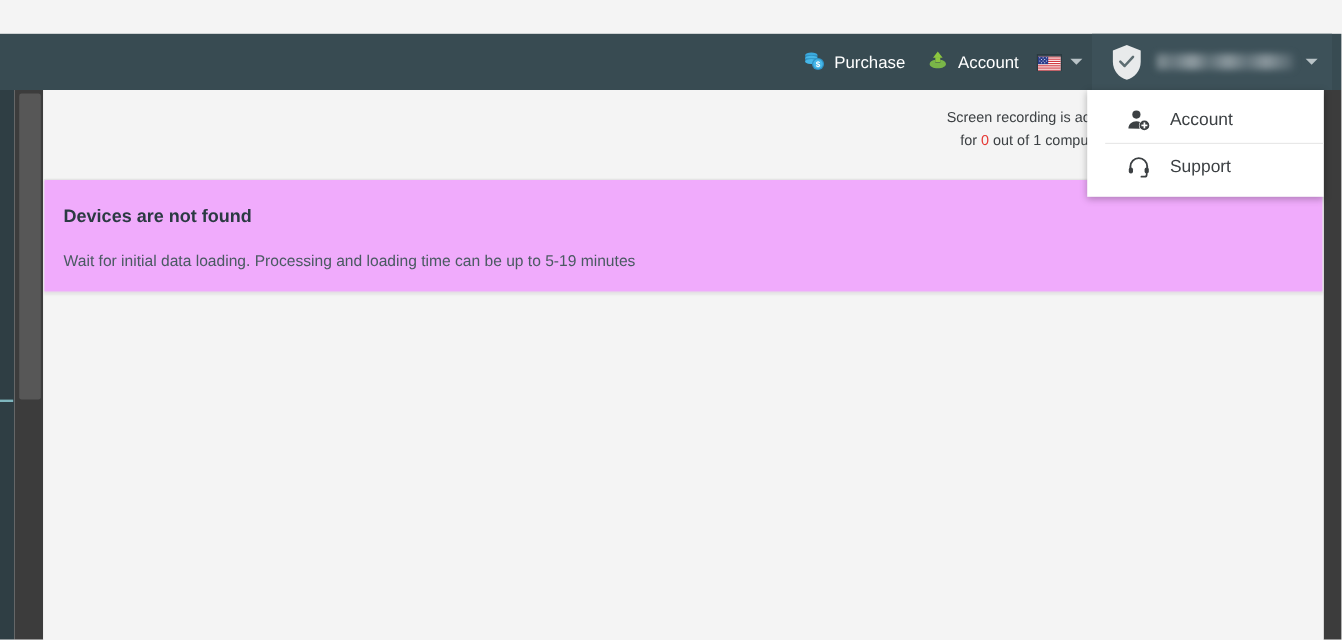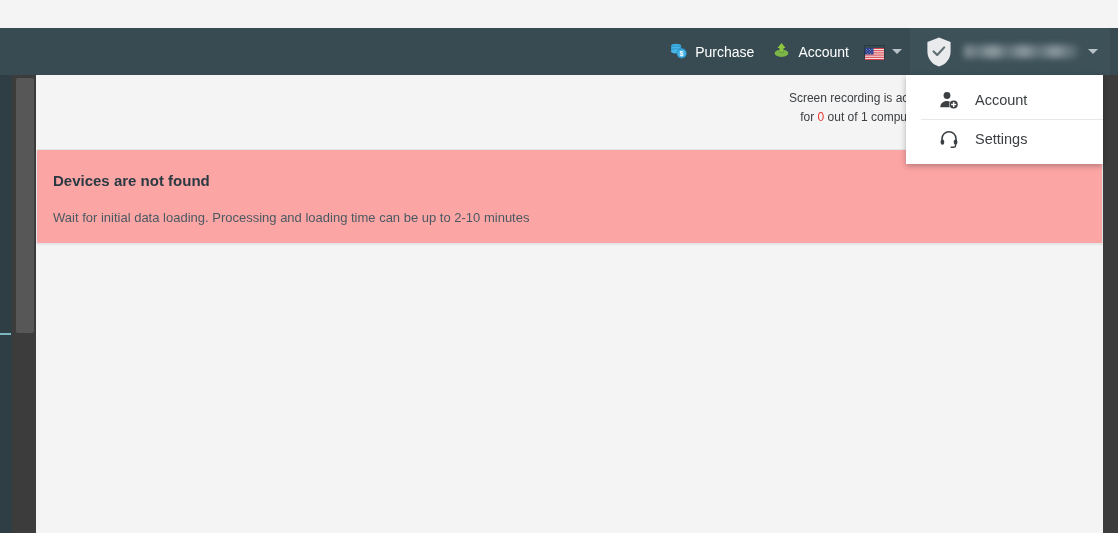--- a/index.html
+++ b/index.html
@@ -201,21 +201,21 @@
   .tool-btn .ti { display: block; }
   .tool-btn .tl { line-height: 1; white-space: nowrap; }
 
   
   .card {
     position: absolute;
     left: 0px;
     top: 74px;
     width: 1067px;
     height: 95px;
-    background: #fca5a5;
+    background: #f0abfc;
     border: 1px solid #e4e4e4;
     border-radius: 2px;
     box-sizing: border-box;
     box-shadow: 0 1px 2px rgba(0,0,0,.06);
   }
   .card-title {
     position: absolute;
     left: 16px;
     top: 22px;
     font-size: 15px;
@@ -378,21 +378,21 @@
             <rect x="6.2" y="19.2" width="11.6" height="1.9" rx="0.9" fill="#2b3a42"></rect>
           </svg>
         </span>
         <span class="tl">Live panel</span>
       </div>
 
     </div>
 
     <div class="card">
       <div class="card-title">Devices are not found</div>
-      <div class="card-sub">Wait for initial data loading. Processing and loading time can be up to 2-10 minutes</div>
+      <div class="card-sub">Wait for initial data loading. Processing and loading time can be up to 5-19 minutes</div>
     </div>
 
   </div>
 
   <div class="dropdown">
 
     <div class="dd-group">
       <div class="dd-item">
         <span class="dd-ico">
           <svg width="20" height="20" viewBox="0 0 24 24">
@@ -410,20 +410,20 @@
     <div class="dd-group">
       <div class="dd-item">
         <span class="dd-ico">
           <svg width="20" height="20" viewBox="0 0 24 24">
             <path d="M3.6 14.5v-2.8a8.4 8.4 0 0 1 16.8 0v2.8" fill="none" stroke="#3c4043" stroke-width="1.9" stroke-linecap="round"></path>
             <rect x="2" y="12.6" width="4.2" height="6.2" rx="2" fill="#3c4043"></rect>
             <rect x="17.8" y="12.6" width="4.2" height="6.2" rx="2" fill="#3c4043"></rect>
             <path d="M19.9 18.8v1.1c0 1.1-.9 2-2 2h-3.3" fill="none" stroke="#3c4043" stroke-width="1.7" stroke-linecap="round"></path>
           </svg>
         </span>
-        <span class="dd-label">Settings</span>
+        <span class="dd-label">Support</span>
       </div>
     </div>
 
 
   </div>
 
 </div>
 
 </body></html>

